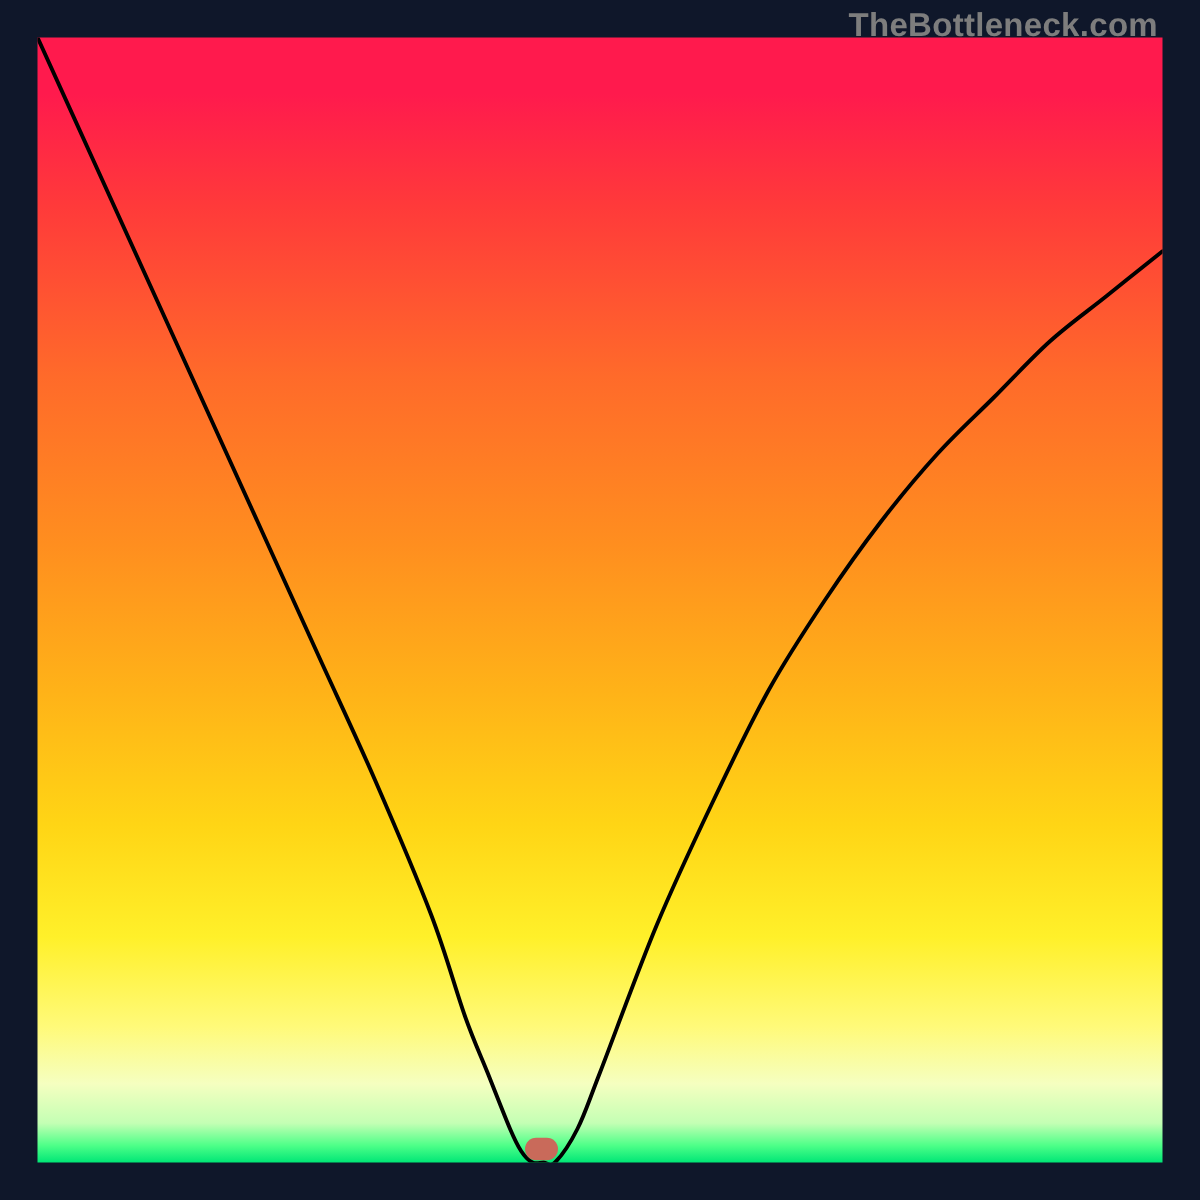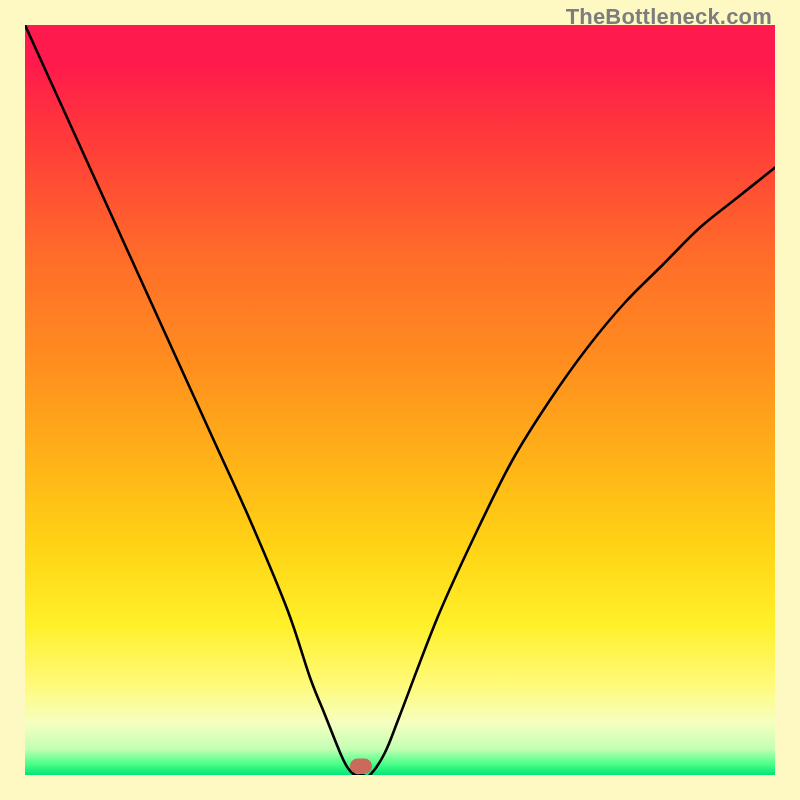--- a/index.html
+++ b/index.html
@@ -1,20 +1,20 @@
 <!DOCTYPE html>
 <html><head>
 <meta charset="utf-8">
 <style>
   * { margin: 0; padding: 0; box-sizing: border-box; }
   html, body { width: 800px; height: 800px; overflow: hidden; background: #000; }
   .frame {
     width: 800px;
     height: 800px;
-    background: #fef9c3;
+    background: #0f172a;
     position: relative;
   }
   .plot-area {
     position: absolute;
     left: 25px;
     top: 25px;
     width: 750px;
     height: 750px;
     background: linear-gradient(to bottom,
       #ff1a4d 0%,

